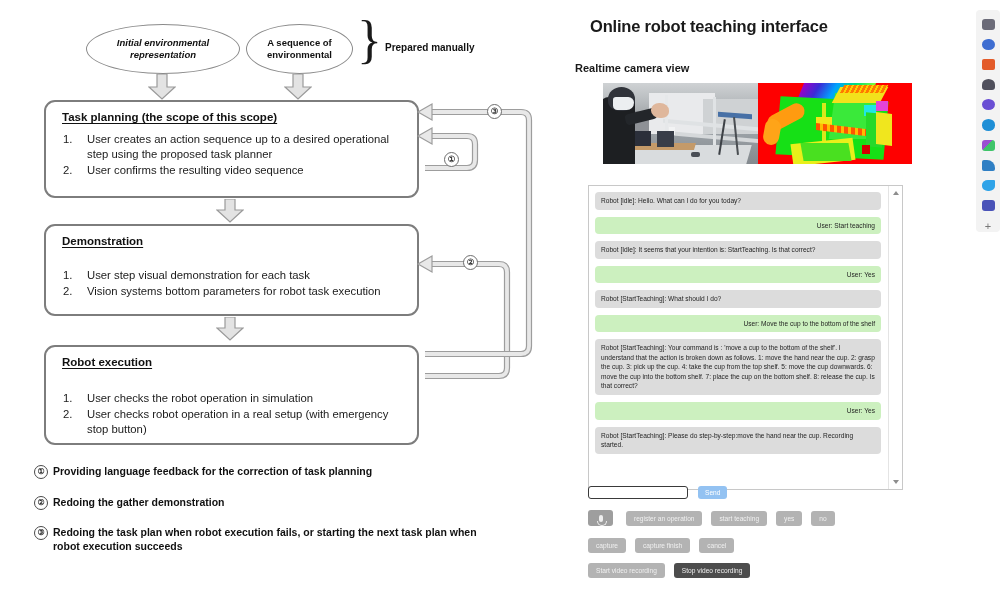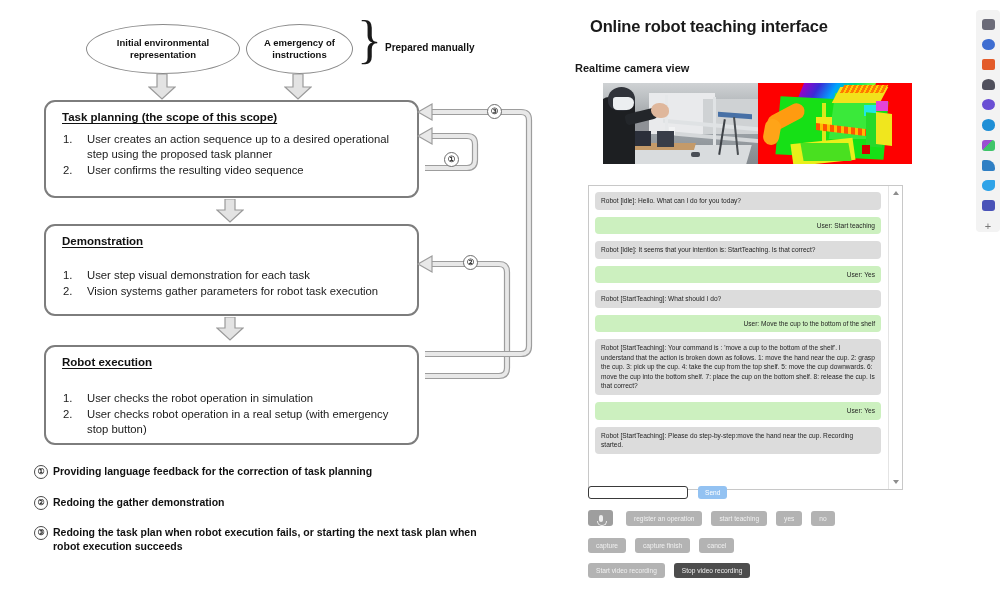--- a/index.html
+++ b/index.html
@@ -219,25 +219,25 @@
     display:flex;align-items:center;justify-content:center;font-size:9px;color:#fff;}
   .rail .plus{color:#777;font-size:11px;margin-bottom:0;background:none;}
 </style>
 </head>
 <body>
 
 <div id="root">
 
   <div id="flow">
 
-    <div class="ellipse" style="left:86px;top:24px;width:152px;height:48px;">
+    <div class="ellipse" style="left:86px;top:24px;width:152px;height:48px;font-style:italic;">
       <span>Initial environmental representation</span>
     </div>
     <div class="ellipse" style="left:246px;top:24px;width:105px;height:48px;">
-      <span>A emergency of instructions</span>
+      <span>A sequence of environmental</span>
     </div>
 
     <div class="brace" style="left:357px;top:14px;">}</div>
     <div class="prepared" style="left:385px;top:42px;">Prepared manually</div>
 
     <div class="downarrow" style="left:148px;top:74px;">
       <svg width="28" height="26" viewBox="0 0 28 26">
         <polygon points="9,0 19,0 19,13 27,13 14,25 1,13 9,13" fill="#e3e3e3" stroke="#9a9a9a" stroke-width="1.2"></polygon>
       </svg>
     </div>
@@ -259,21 +259,21 @@
     <div class="downarrow" style="left:216px;top:199px;">
       <svg width="28" height="24" viewBox="0 0 28 24">
         <polygon points="9,0 19,0 19,11 27,11 14,23 1,11 9,11" fill="#e3e3e3" stroke="#9a9a9a" stroke-width="1.2"></polygon>
       </svg>
     </div>
 
     <div class="stagebox" style="left:44px;top:224px;width:375px;height:92px;">
       <div class="title">Demonstration</div>
       <ol style="top:42px;">
         <li><span class="num">1.</span><span>User step visual demonstration for each task</span></li>
-        <li><span class="num">2.</span><span>Vision systems gather parameters for robot task execution</span></li>
+        <li><span class="num">2.</span><span>Vision systems bottom parameters for robot task execution</span></li>
       </ol>
     </div>
 
     <div class="downarrow" style="left:216px;top:317px;">
       <svg width="28" height="24" viewBox="0 0 28 24">
         <polygon points="9,0 19,0 19,11 27,11 14,23 1,11 9,11" fill="#e3e3e3" stroke="#9a9a9a" stroke-width="1.2"></polygon>
       </svg>
     </div>
 
     <div class="stagebox" style="left:44px;top:345px;width:375px;height:100px;">

